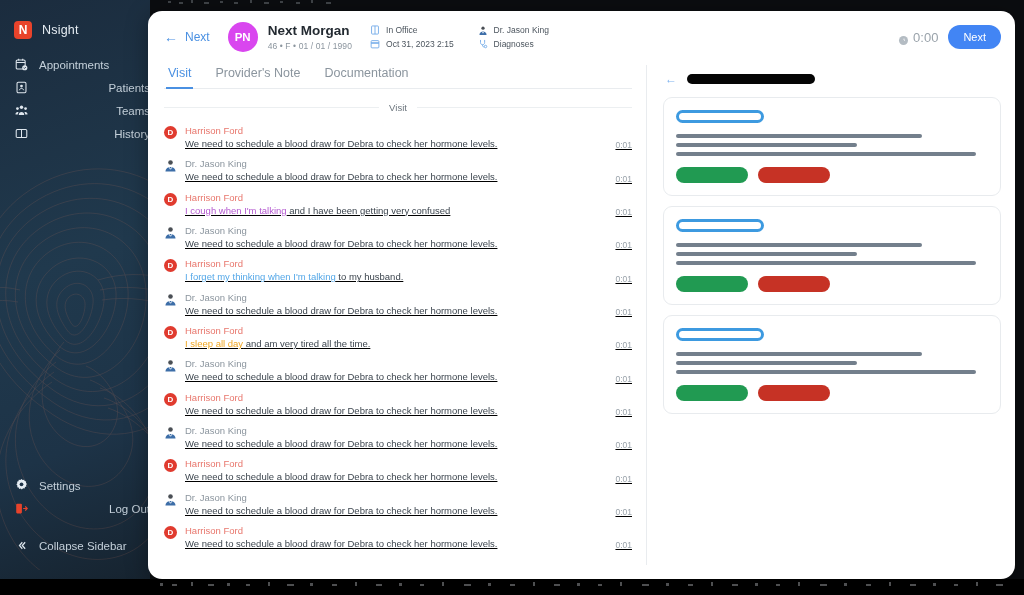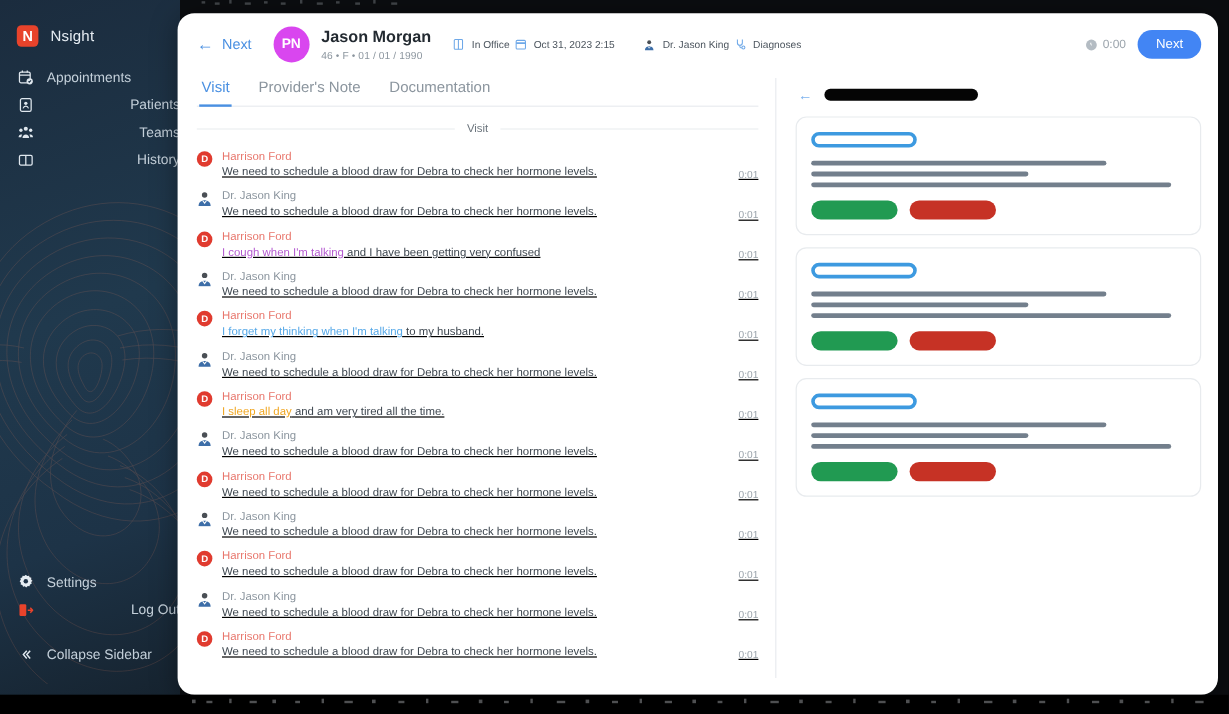--- a/index.html
+++ b/index.html
@@ -91,29 +91,29 @@
     width: 30px; height: 30px; border-radius: 50%;
     background: #d946ef;
     color:#fff; font-size:11.5px; font-weight:bold;
     display:flex; align-items:center; justify-content:center;
     margin-right: 10px; flex: 0 0 30px;
   }
   .pt-names { margin-right: 18px; }
   .pt-name { font-size: 13.5px; font-weight: bold; color:#232a31; line-height: 1.15; }
   .pt-sub  { font-size: 8.5px; color:#8b959e; margin-top: 2px; letter-spacing:.1px; }
 
-  .meta-col { display:flex; flex-direction:row; gap:4px; margin-right: 24px; }
+  .meta-col { display:flex; flex-direction:column; gap:4px; margin-right: 24px; }
   .meta-row { display:flex; align-items:center; gap:6px; font-size:8.5px; color:#4c555e; }
   .meta-ico { width:10px; height:10px; flex:0 0 10px; display:flex; align-items:center; justify-content:center; }
   .meta-ico svg { display:block; }
 
   .header-right {
     margin-left:auto; display:flex; align-items:center; gap:10px;
   }
-  .timer { display:flex; align-items:center; gap:5px; color:#9aa3ab; font-size:10px; }
+  .timer { display:flex; align-items:flex-end; gap:5px; color:#9aa3ab; font-size:13px; }
   .timer-dot {
     width:9px; height:9px; border-radius:50%;
     background:#b4bcc3; display:flex; align-items:center; justify-content:center;
   }
   .next-btn {
     background:#4285f4; color:#fff;
     font-size:11px; padding: 6px 15px; border-radius:13px;
     border:none; cursor:pointer;
   }
 
@@ -321,21 +321,21 @@
 
     <header id="header">
       <div class="back-btn">
         <span class="back-arrow">←</span>
         <span>Next</span>
       </div>
 
       <div class="avatar-pn">PN</div>
 
       <div class="pt-names">
-        <div class="pt-name">Jason Morgan</div>
+        <div class="pt-name">Next Morgan</div>
         <div class="pt-sub">46 • F • 01 / 01 / 1990</div>
       </div>
 
       <div class="meta-col">
         <div class="meta-row">
           <span class="meta-ico">
             <svg width="10" height="10" viewBox="0 0 16 16" fill="none" stroke="#6ea8e8" stroke-width="1.4">
               <rect x="2.5" y="1.5" width="11" height="13" rx="1.2"></rect>
                 <path d="M8 1.5v13"></path>
             </svg>

